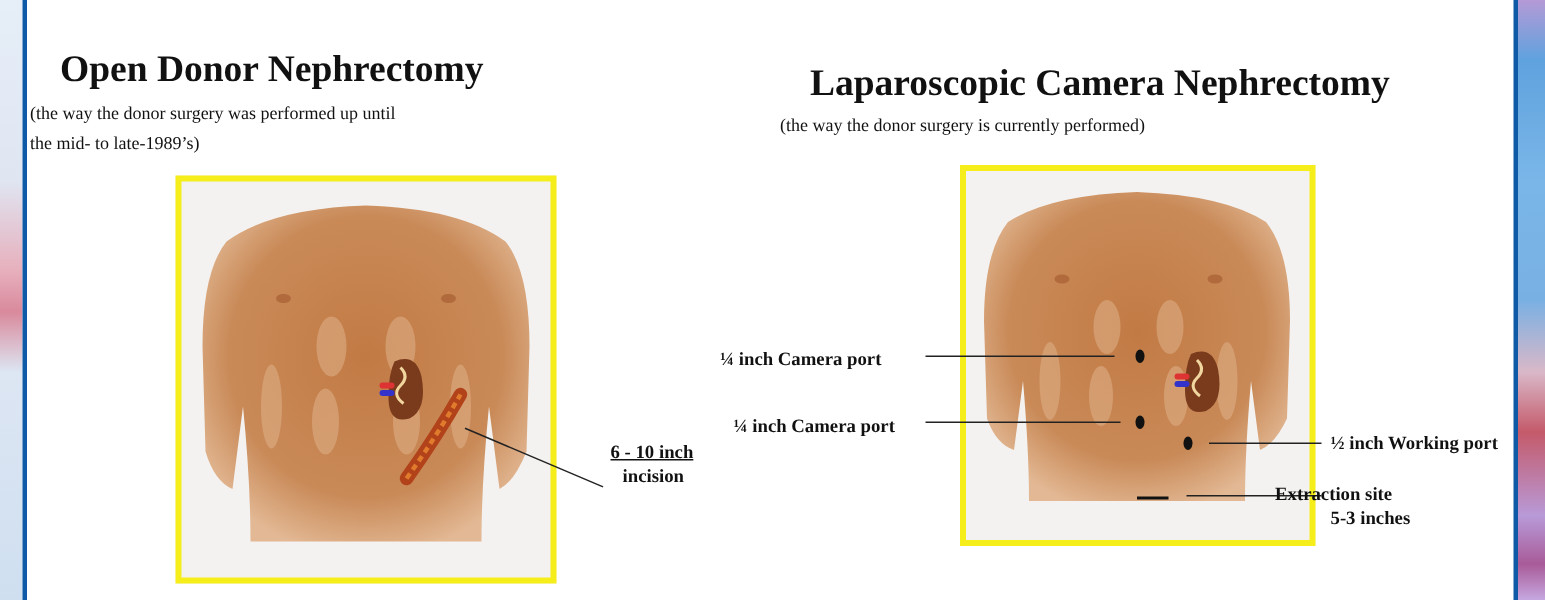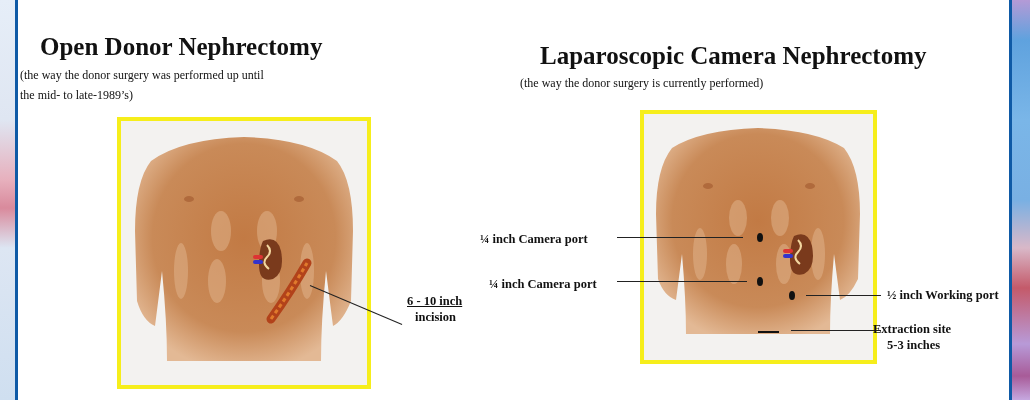--- a/index.html
+++ b/index.html
@@ -96,14 +96,14 @@
 <div class="dot" style="left:789px;top:291px;"></div>
 
 <div class="line" style="left:617px;top:237px;width:126px;"></div>
 <div class="line" style="left:617px;top:281px;width:130px;"></div>
 <div class="line" style="left:806px;top:295px;width:75px;"></div>
 <div class="line" style="left:791px;top:330px;width:90px;"></div>
 
 <div class="lbl" style="left:480px;top:232px;text-align:right;">¼ inch Camera port</div>
 <div class="lbl" style="left:489px;top:277px;">¼ inch Camera port</div>
 <div class="lbl" style="left:887px;top:288px;">½ inch Working port</div>
-<div class="lbl" style="left:873px;top:322px;">Extraction site</div>
+<div class="lbl" style="left:850px;top:322px;">Extraction site</div>
 <div class="lbl" style="left:887px;top:338px;">5-3 inches</div>
 
 </body></html>

